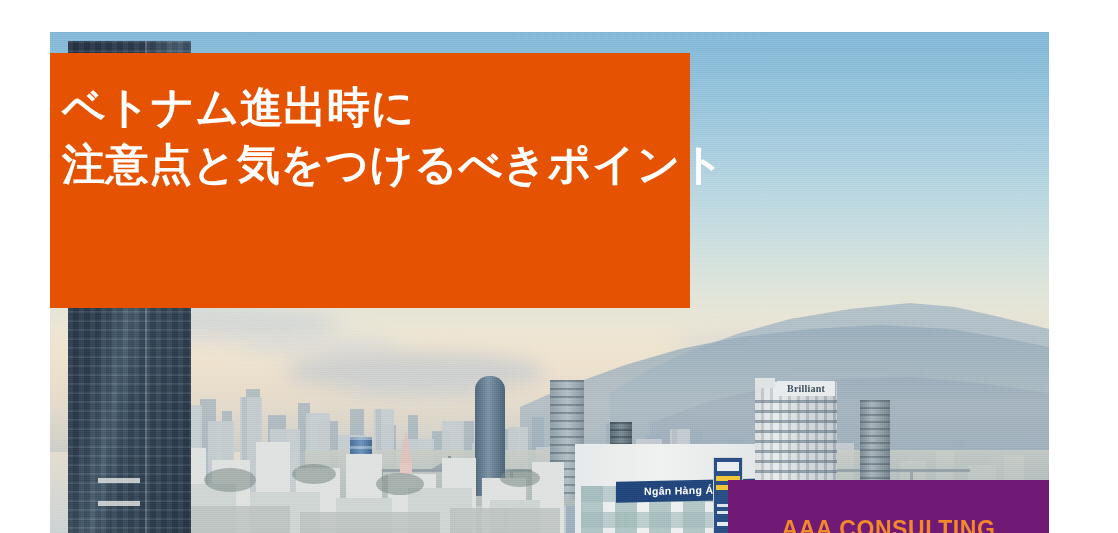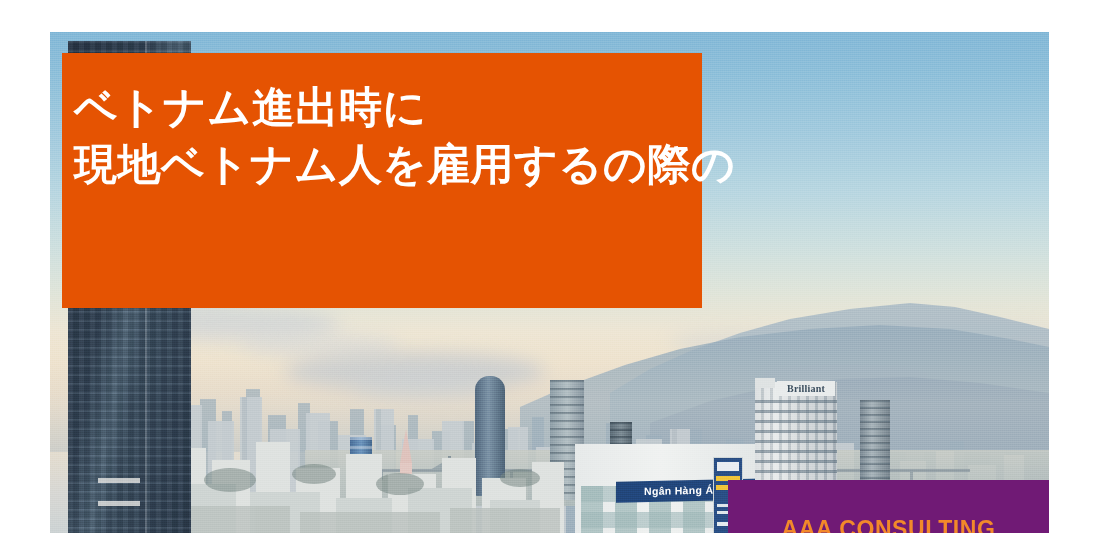--- a/index.html
+++ b/index.html
@@ -298,21 +298,20 @@
   
   .title-block {
     position: absolute;
     left: 50px;
     top: 53px;
     width: 640px;
     height: 255px;
     background: #e55302;
     box-sizing: border-box;
     padding: 26px 0 0 12px;
-    margin-left: 12px;
   }
   .title-line {
     color: #ffffff;
     font-size: 43px;
     font-weight: bold;
     line-height: 57px;
     letter-spacing: .5px;
     white-space: nowrap;
     font-family: "DejaVu Sans", "Liberation Sans", sans-serif;
   }
@@ -534,20 +533,20 @@
       <div class="seam"></div>
       <div class="vent1"></div>
       <div class="vent2"></div>
     </div>
 
     <div class="grain"></div>
   </div>
 
   <div class="title-block">
     <div class="title-line">ベトナム進出時に</div>
-    <div class="title-line">現地ベトナム人を雇用するの際の</div>
+    <div class="title-line">注意点と気をつけるべきポイント</div>
   </div>
 
   <div class="logo-plate">
     <span class="logo-text">AAA CONSULTING</span>
   </div>
 
 </div>
 
 </body></html>

